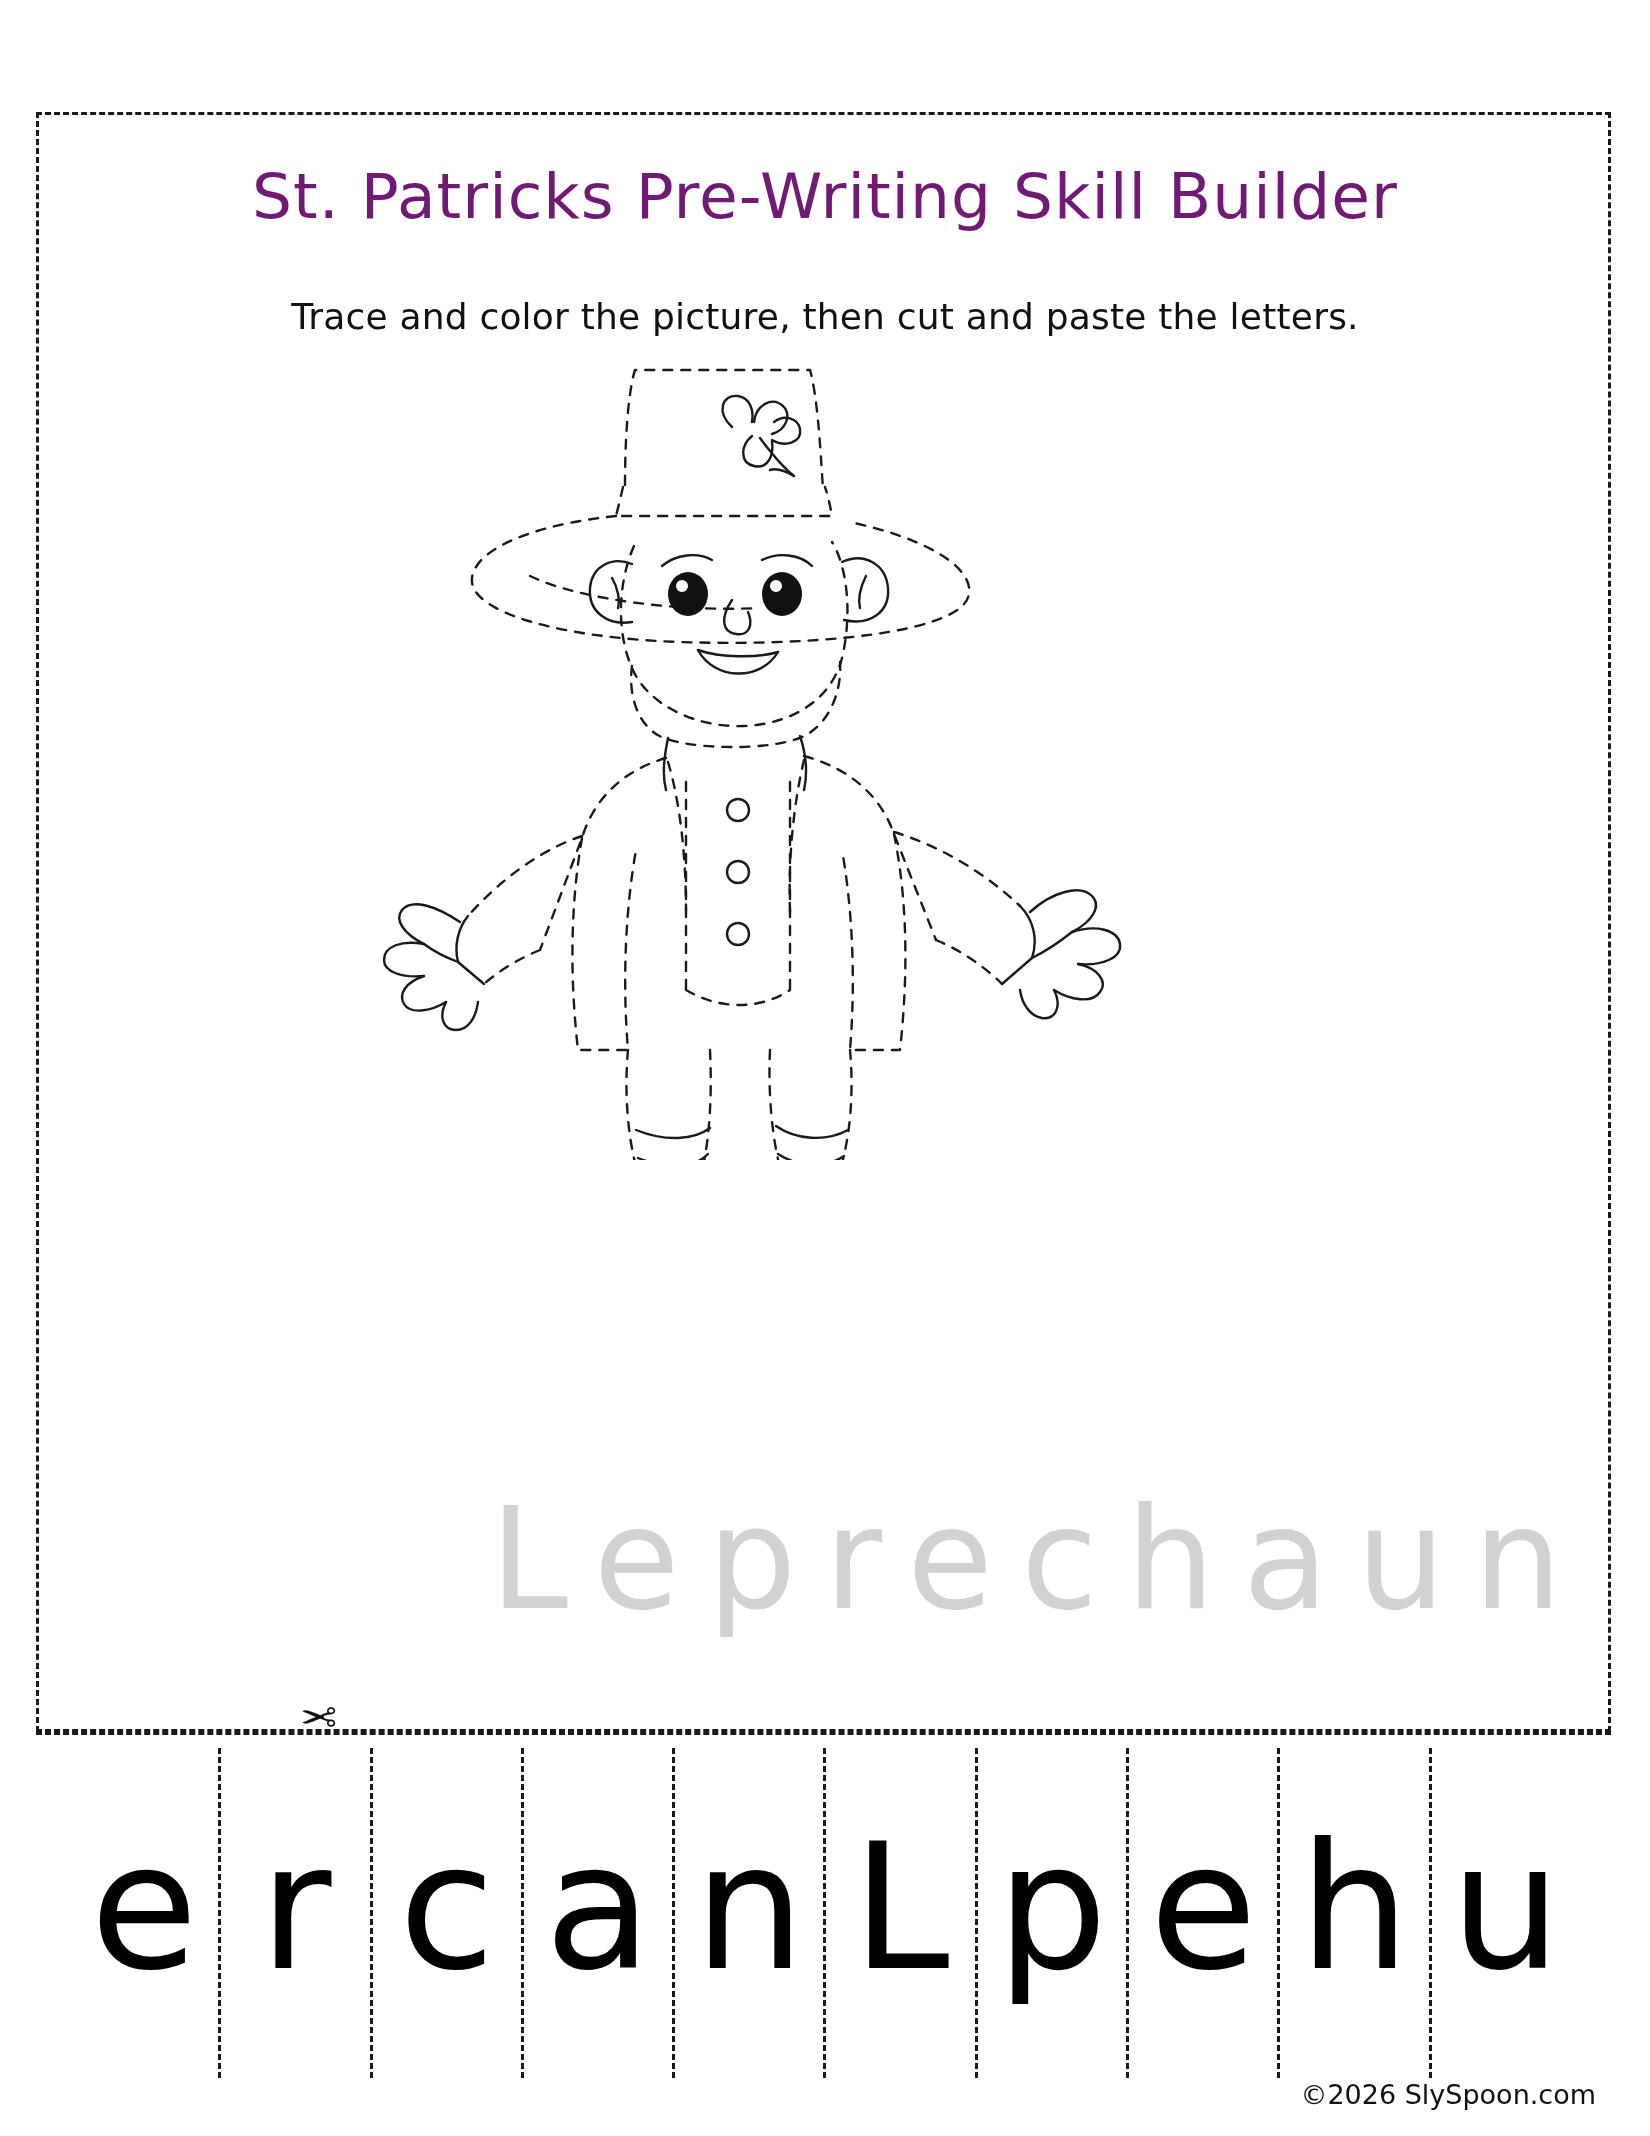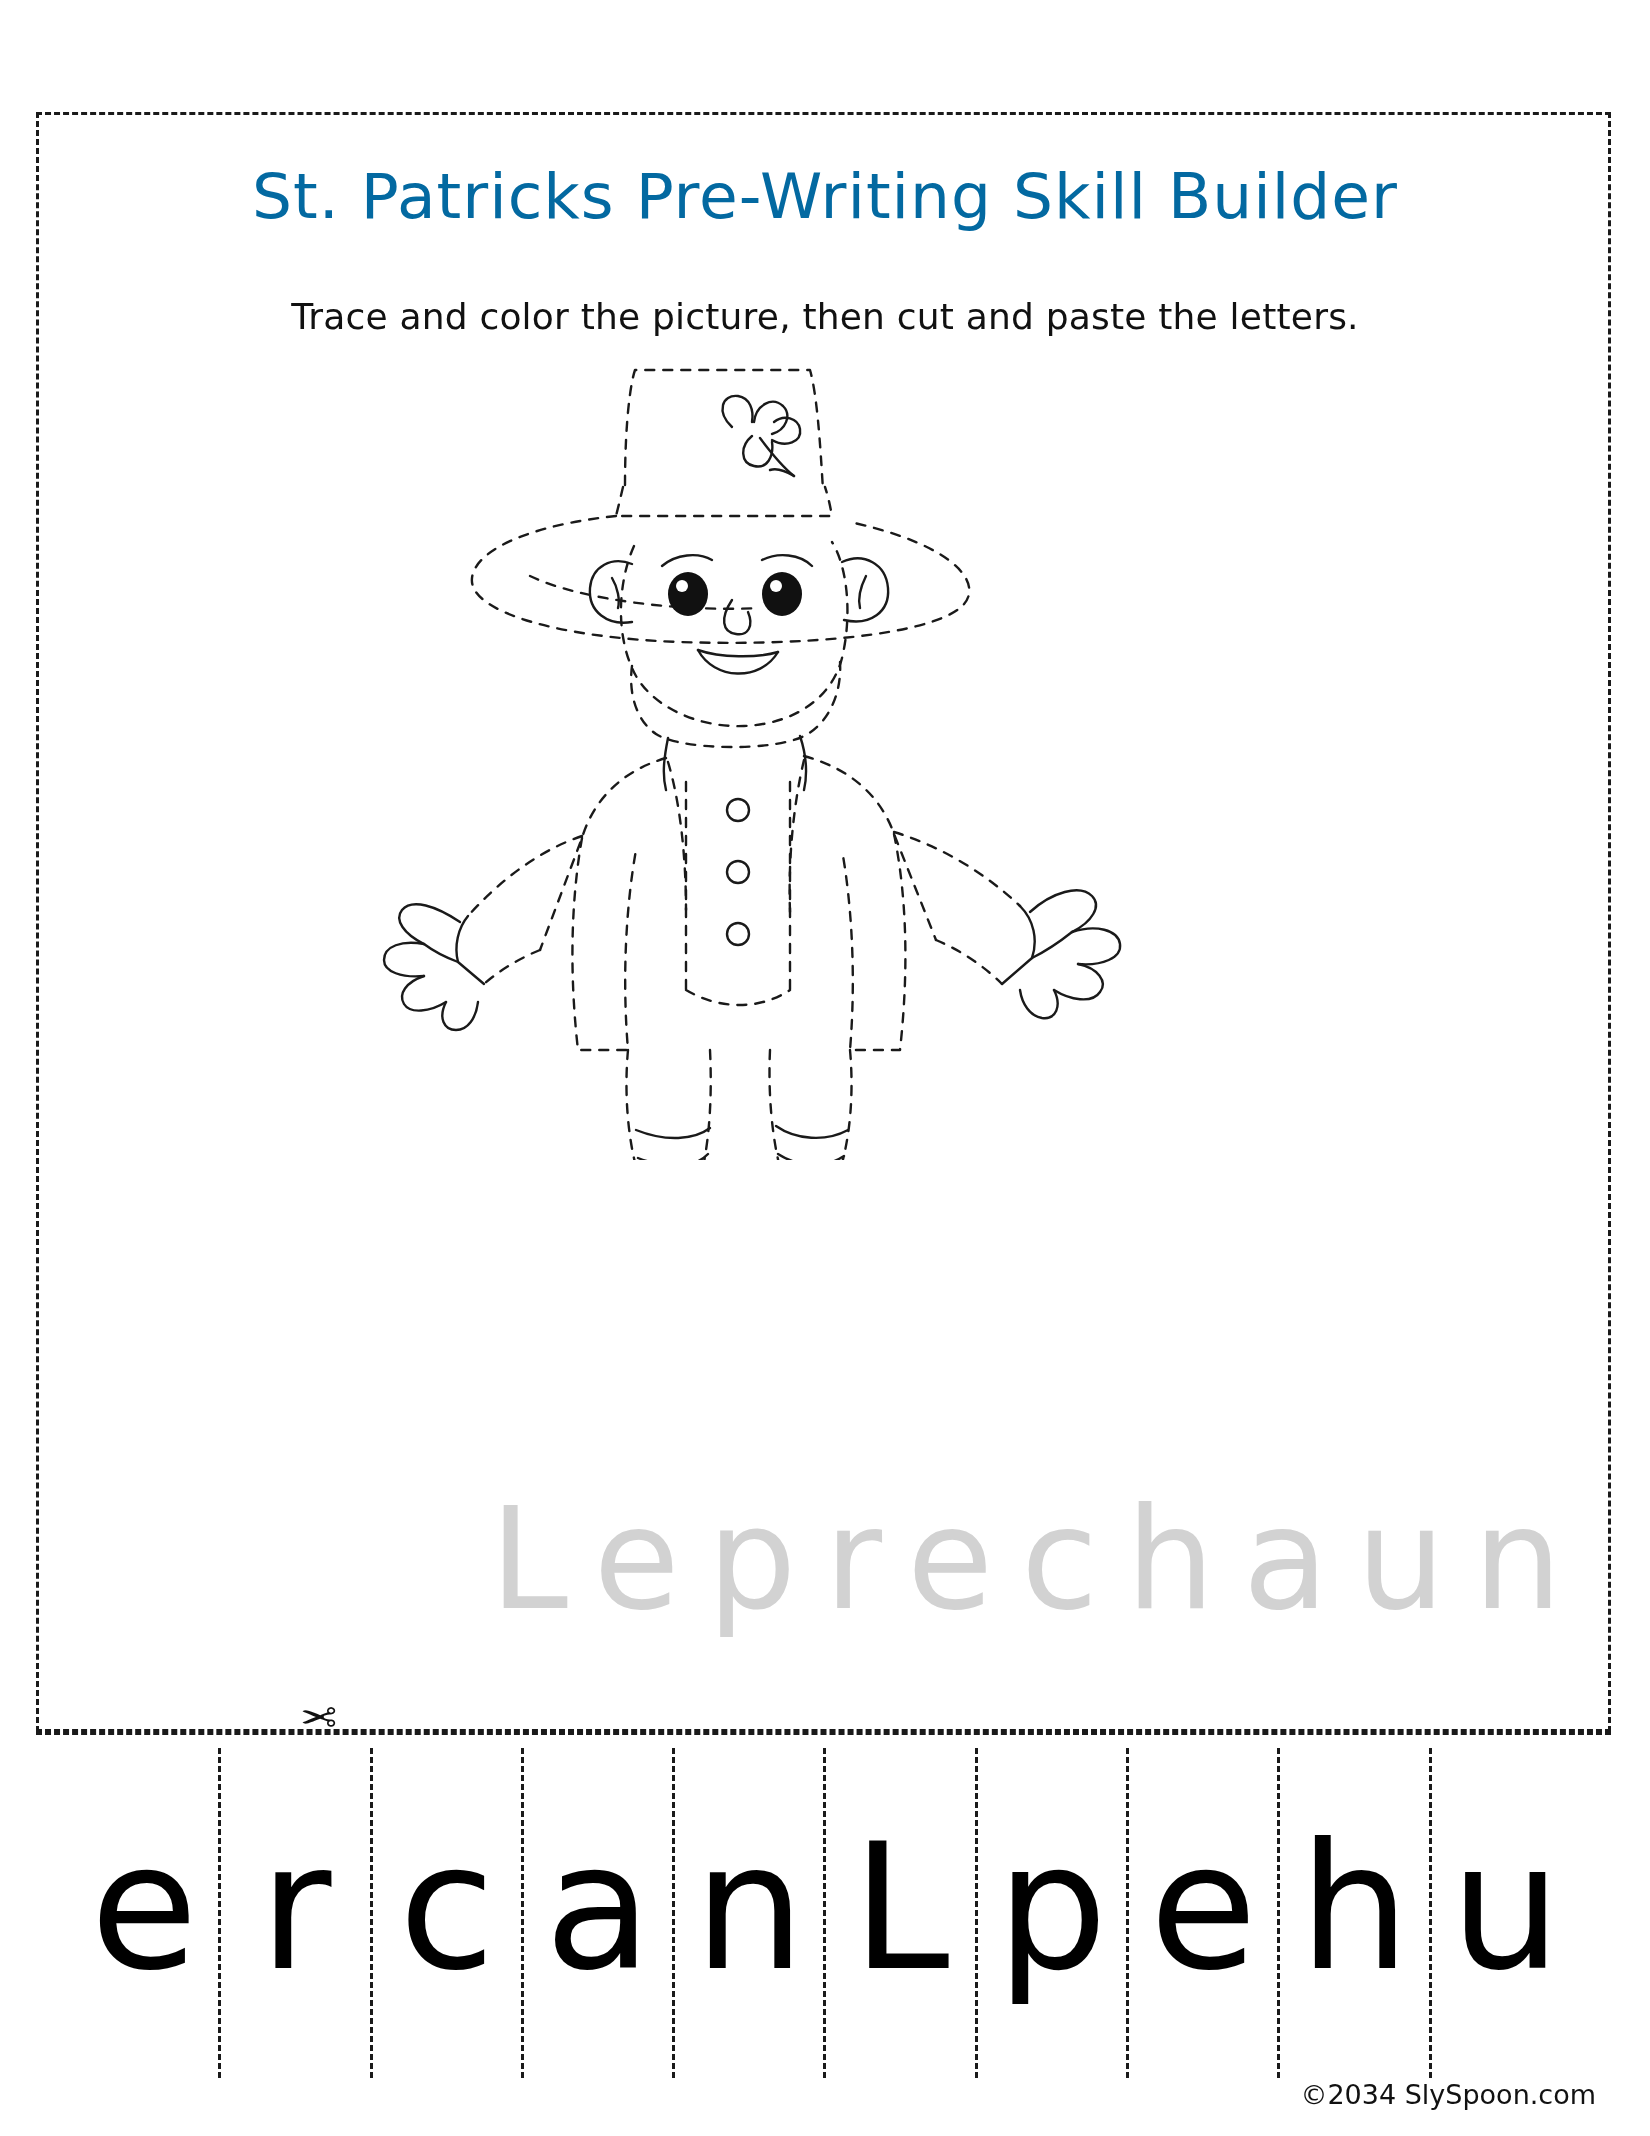--- a/index.html
+++ b/index.html
@@ -59,21 +59,21 @@
   .title {
     position: absolute;
     left: 0;
     right: 0;
     top: 160px;
     text-align: center;
     font-family: "DejaVu Sans", sans-serif;
     font-size: 63px;
     font-weight: 400;
     letter-spacing: 1px;
-    color: #0369a1;
+    color: #701a75;
     white-space: nowrap;
   }
   .subtitle {
     position: absolute;
     left: 0;
     right: 0;
     top: 268px;
     text-align: center;
     font-family: "DejaVu Sans", sans-serif;
     font-size: 36px;
@@ -329,15 +329,15 @@
         <span>e</span>
       </div>
     <div class="letter-cell">
         <span>h</span>
       </div>
     <div class="letter-cell">
         <span>u</span>
       </div>
   </div>
 
-  <div class="footer">©2034 SlySpoon.com</div>
+  <div class="footer">©2026 SlySpoon.com</div>
 
 </div>
 
 </body></html>

